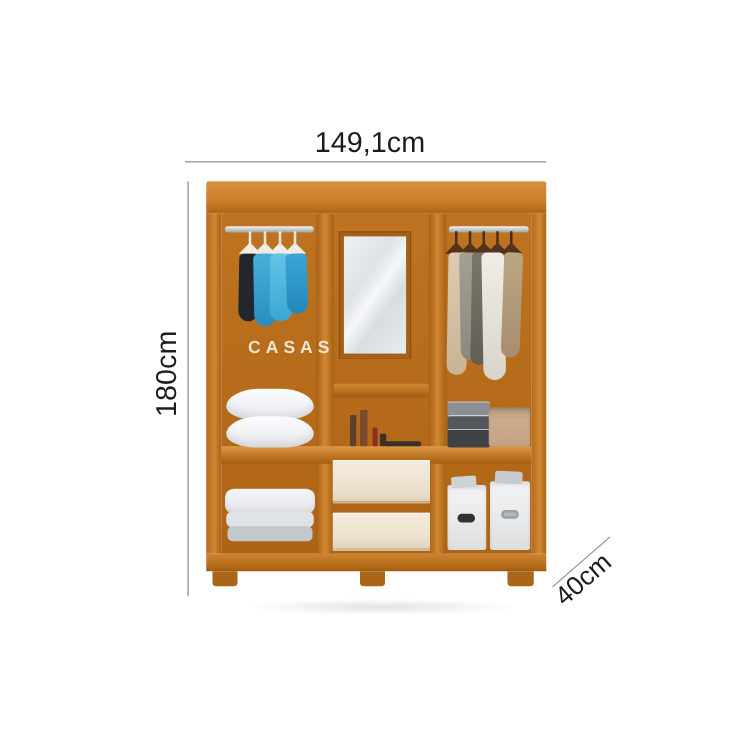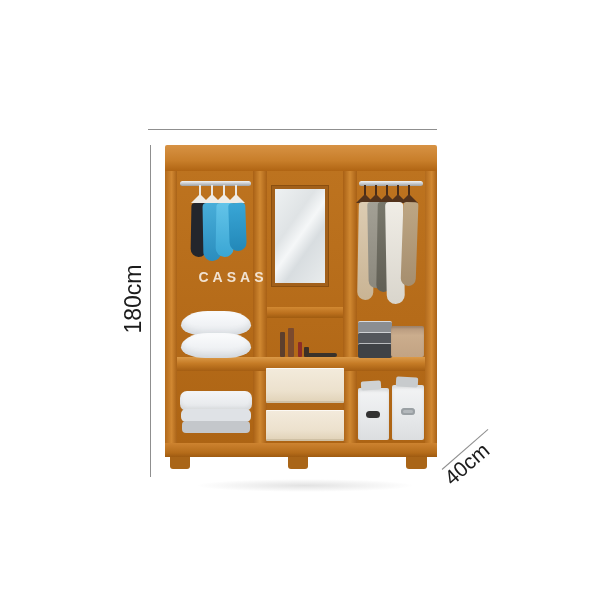--- a/index.html
+++ b/index.html
@@ -120,20 +120,21 @@
   .wm-small { position:absolute; left:233px; top:277px; transform:translate(-50%,-50%);
             font-size:14px; font-weight:bold; letter-spacing:4px; color:rgba(255,255,255,0.80); z-index:5; }
   .wm-big   { position:absolute; left:301px; top:316px; transform:translate(-50%,-50%);
             font-size:82px; font-weight:bold; letter-spacing:1px; color:rgba(252,250,247,0.58); z-index:5; }
 </style>
 </head>
 <body>
 
 <div class="scene">
 
+  <div class="dim-label dim-width-label">149,1cm</div>
   <div class="dim-line line-width"></div>
   <div class="dim-line line-height"></div>
   <div class="dim-label dim-height-label">180cm</div>
   <div class="dim-line line-depth"></div>
   <div class="dim-label dim-depth-label">40cm</div>
 
   <div class="wardrobe">
     <div class="interior"></div>
     <div class="crown"></div>
     <div class="stile stile-left"></div>

